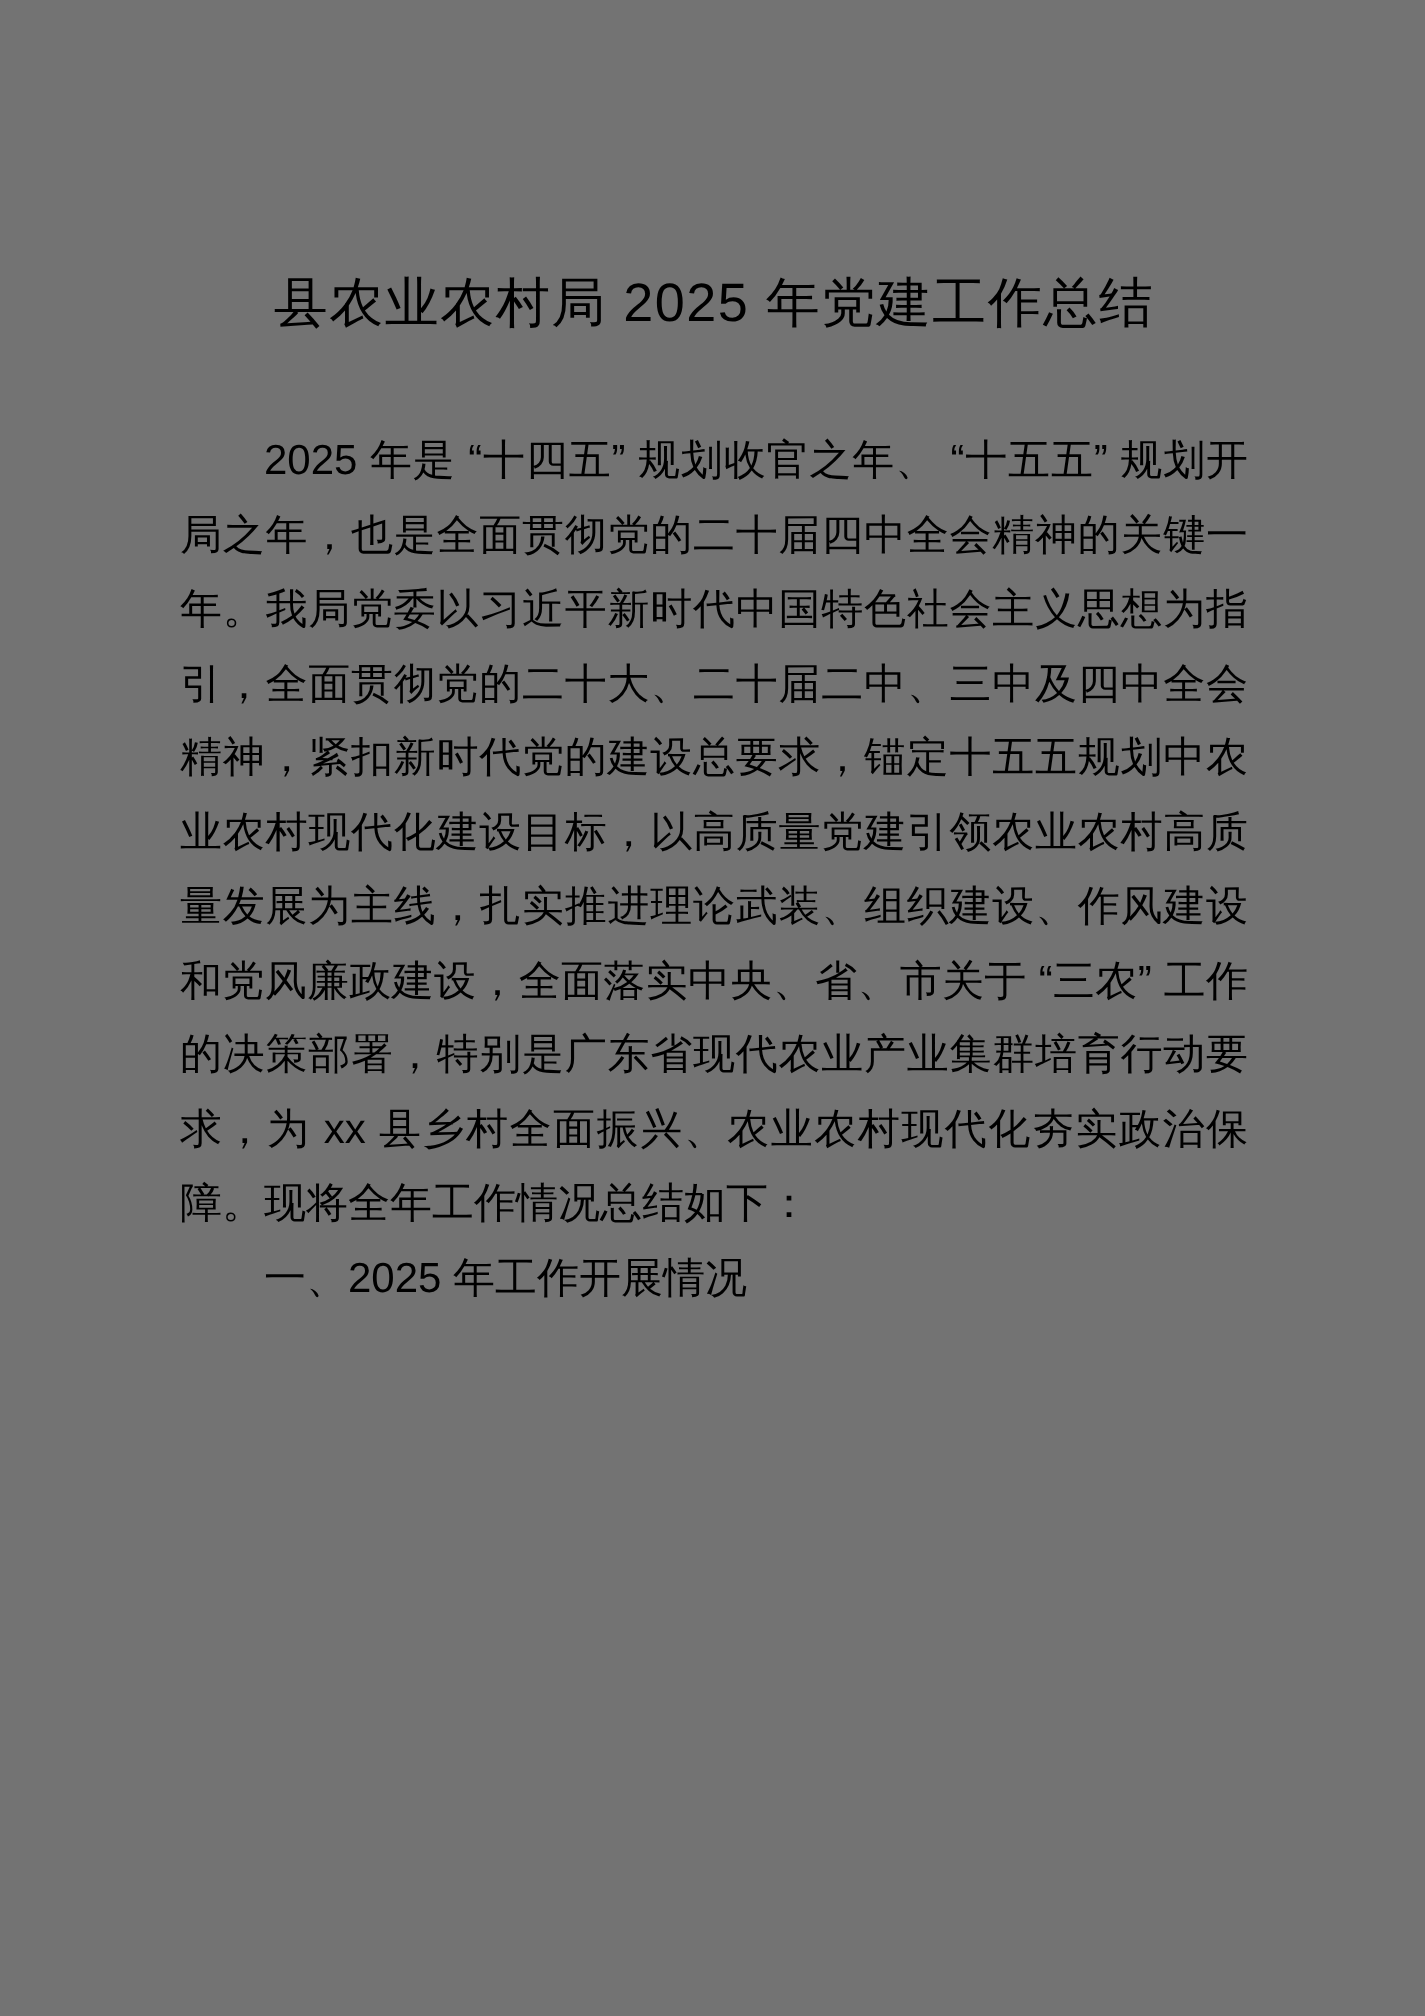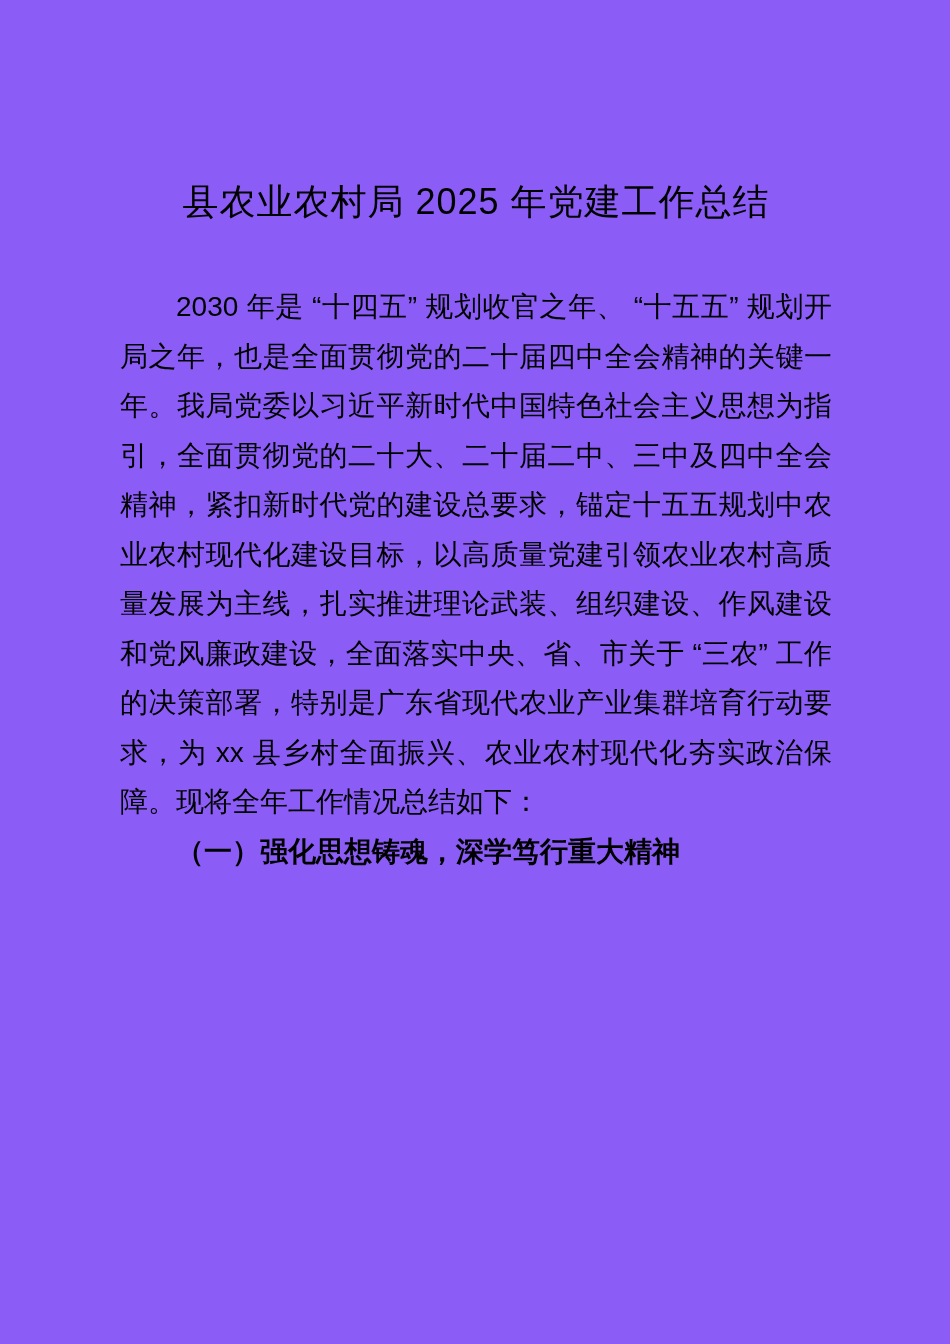--- a/index.html
+++ b/index.html
@@ -5,21 +5,21 @@
   html, body {
     margin: 0;
     padding: 0;
     background: #ffffff;
   }
   .page {
     position: relative;
     width: 950px;
     height: 1344px;
     box-sizing: border-box;
-    background: #8b5cf6;
+    background: #737373;
     color: #000000;
     padding: 172px 118px 0 120px;
     font-family: "Liberation Sans", sans-serif;
     overflow: hidden;
   }
   .doc-title {
     margin: 0 0 50px 0;
     font-size: 36px;
     line-height: 60px;
     font-weight: 500;
@@ -50,18 +50,18 @@
     font-weight: 700;
     text-indent: 2em;
   }
 </style>
 </head>
 <body>
 
 <div class="page">
   <h1 class="doc-title">县农业农村局 2025 年党建工作总结</h1>
 
-  <p class="para">2030 年是 “十四五” 规划收官之年、 “十五五” 规划开局之年，也是全面贯彻党的二十届四中全会精神的关键一年。我局党委以习近平新时代中国特色社会主义思想为指引，全面贯彻党的二十大、二十届二中、三中及四中全会精神，紧扣新时代党的建设总要求，锚定十五五规划中农业农村现代化建设目标，以高质量党建引领农业农村高质量发展为主线，扎实推进理论武装、组织建设、作风建设和党风廉政建设，全面落实中央、省、市关于 “三农” 工作的决策部署，特别是广东省现代农业产业集群培育行动要求，为 xx 县乡村全面振兴、农业农村现代化夯实政治保障。现将全年工作情况总结如下：</p>
+  <p class="para">2025 年是 “十四五” 规划收官之年、 “十五五” 规划开局之年，也是全面贯彻党的二十届四中全会精神的关键一年。我局党委以习近平新时代中国特色社会主义思想为指引，全面贯彻党的二十大、二十届二中、三中及四中全会精神，紧扣新时代党的建设总要求，锚定十五五规划中农业农村现代化建设目标，以高质量党建引领农业农村高质量发展为主线，扎实推进理论武装、组织建设、作风建设和党风廉政建设，全面落实中央、省、市关于 “三农” 工作的决策部署，特别是广东省现代农业产业集群培育行动要求，为 xx 县乡村全面振兴、农业农村现代化夯实政治保障。现将全年工作情况总结如下：</p>
 
+  <p class="heading-1">一、2025 年工作开展情况</p>
 
-  <p class="heading-2">（一）强化思想铸魂，深学笃行重大精神</p>
 
 </div>
 
 </body></html>

